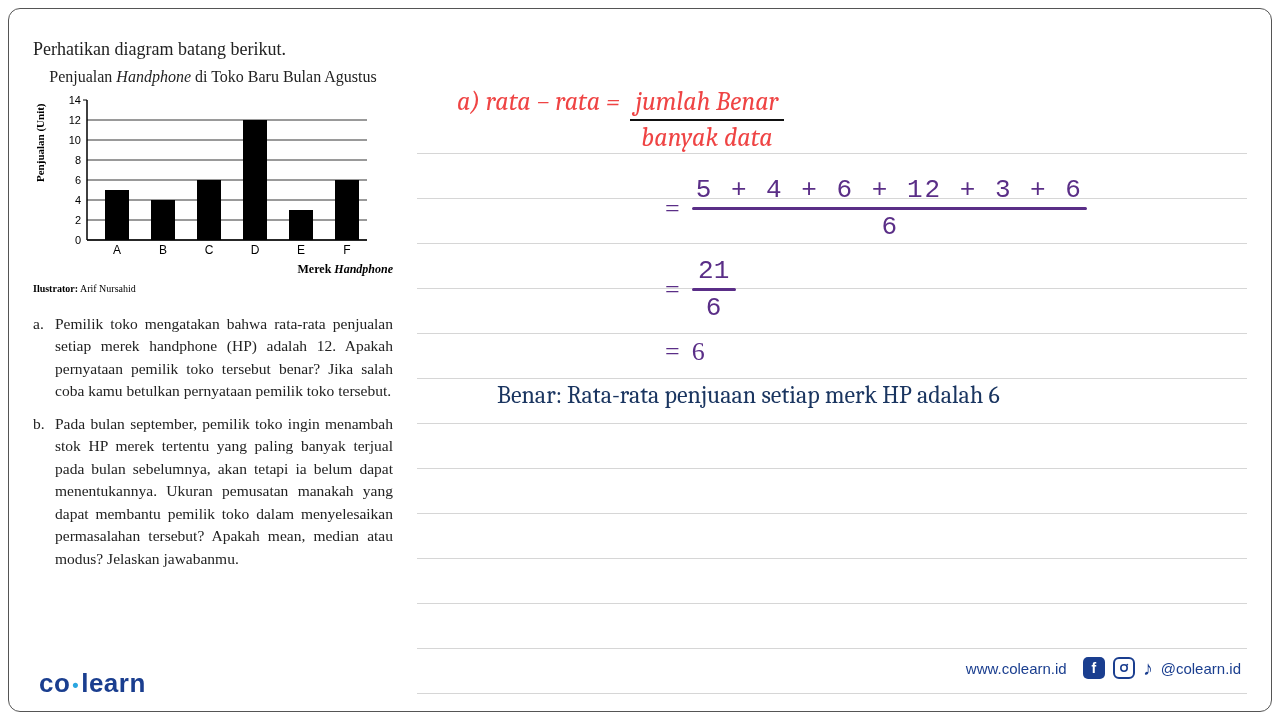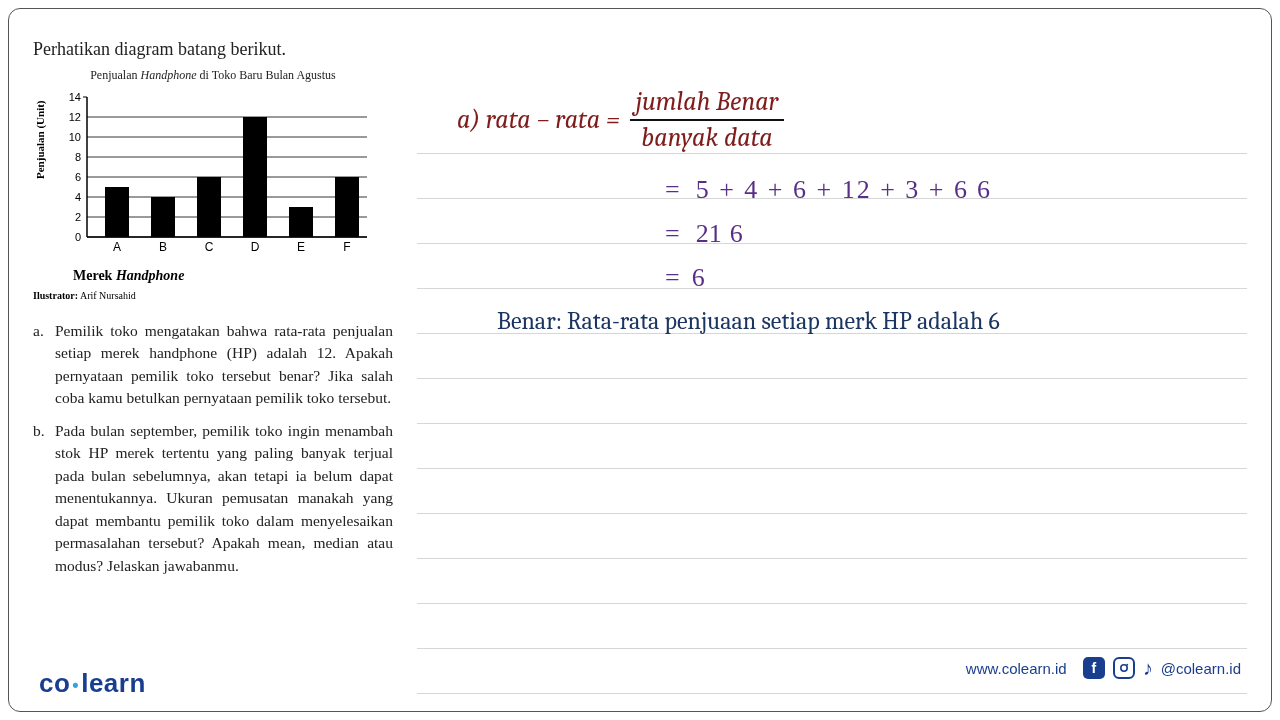--- a/index.html
+++ b/index.html
@@ -32,46 +32,46 @@
   .right-col {
     flex: 1;
     padding-top: 48px;
   }
   .intro {
     font-size: 18px;
     color: #222;
     margin-bottom: 8px;
   }
   .chart-title {
-    font-size: 12px;
+    font-size: 16px;
     color: #222;
     margin-bottom: 4px;
     text-align: center;
   }
   .chart-title .hp { font-style: italic; }
   .chart-wrap {
     display: flex;
     align-items: center;
     margin-bottom: 2px;
   }
   .ylabel {
     font-size: 11px;
     font-weight: bold;
     transform: rotate(-90deg);
     white-space: nowrap;
     width: 14px;
     text-align: center;
   }
   svg.chart { display: block; }
   .xlabel {
-    font-size: 14px;
+    font-size: 12px;
     font-weight: bold;
-    text-align: left;
+    text-align: right;
     margin-left: 40px;
-    margin-top: 11px;
+    margin-top: 2px;
   }
   .xlabel .hp { font-style: italic; }
   .illus {
     font-size: 10px;
     margin-top: 6px;
     margin-bottom: 19px;
   }
   .illus b { font-weight: bold; }
   .qlist {
     font-size: 15.5px;
@@ -96,24 +96,24 @@
       transparent 0,
       transparent 44px,
       #d6d6d6 44px,
       #d6d6d6 45px
     );
     z-index: 0;
     pointer-events: none;
   }
   .formula-line {
     display: flex;
-    align-items: center;
+    align-items: flex-start;
     font-size: 26px;
     font-style: italic;
-    color: #7f1d1d;
+    color: #ef4444;
     position: relative;
     z-index: 1;
     margin-left: 40px;
     margin-bottom: 22px;
     font-family: Cambria, 'Times New Roman', serif;
   }
   .formula-line .lhs { margin-right: 10px; }
   .frac {
     display: inline-flex;
     flex-direction: column;
@@ -139,22 +139,23 @@
   }
   .hand-line {
     display: flex;
     align-items: center;
     margin-left: 248px;
     margin-bottom: 14px;
   }
   .hand-line .eq { margin-right: 12px; }
   .hand-frac {
     display: inline-flex;
-    flex-direction: row;
-    align-items: center;
+    flex-direction: column;
+    align-items: center;
+    font-family: Liberation Mono, monospace;
   }
   .hand-frac .hnum, .hand-frac .hden { padding: 0 4px; }
   .hand-frac .hbar {
     border-top: 3px solid #5a2e87;
     border-radius: 2px;
     align-self: stretch;
     margin: 2px 0;
   }
   .conclusion {
     font-family: Cambria, Georgia, serif;

